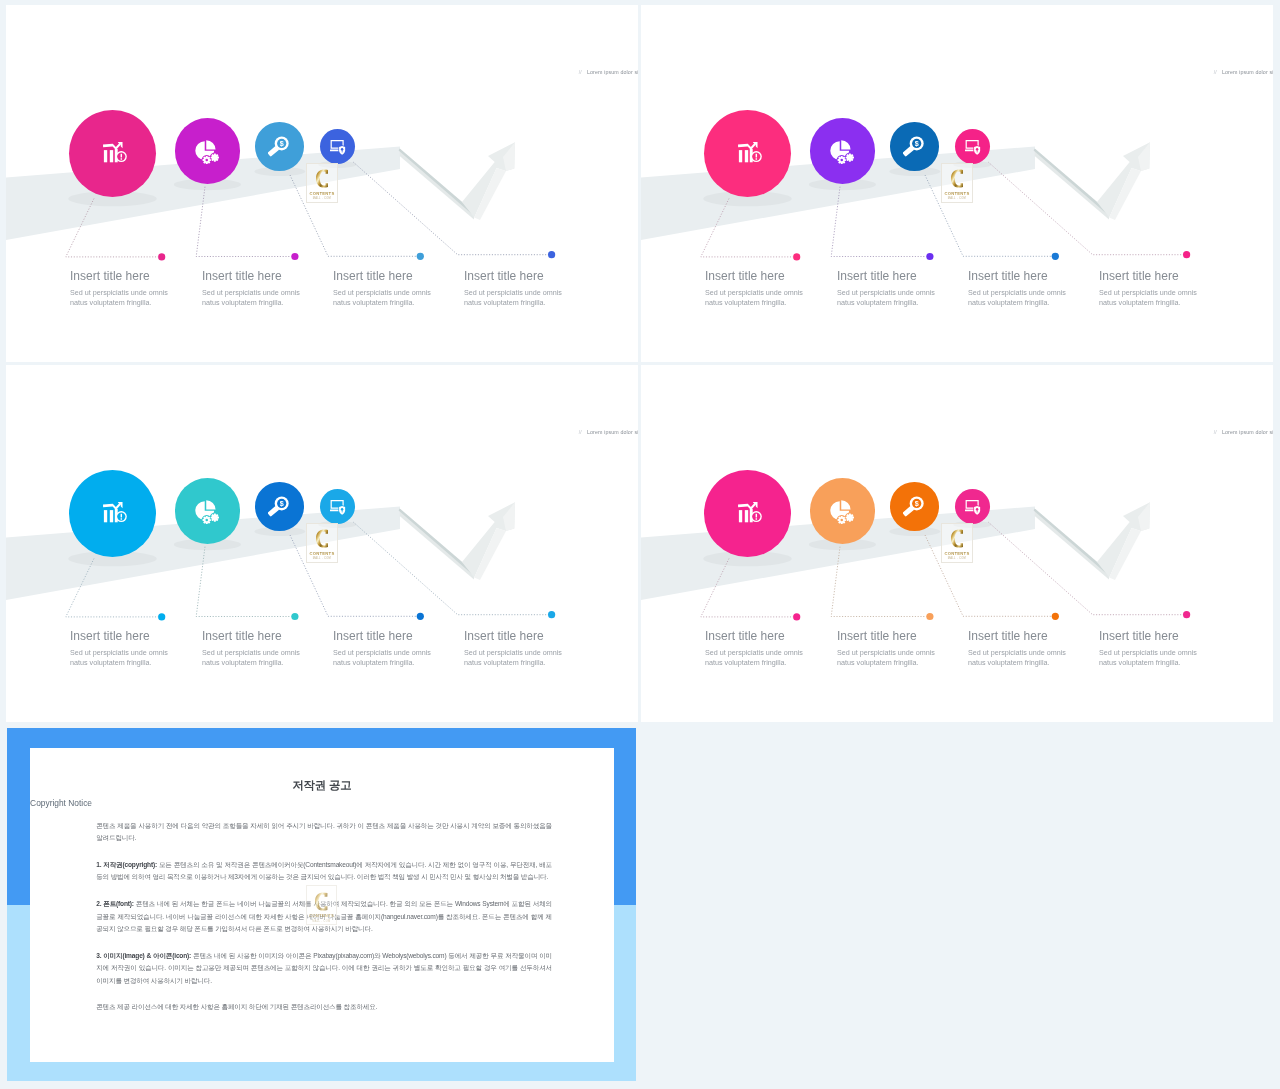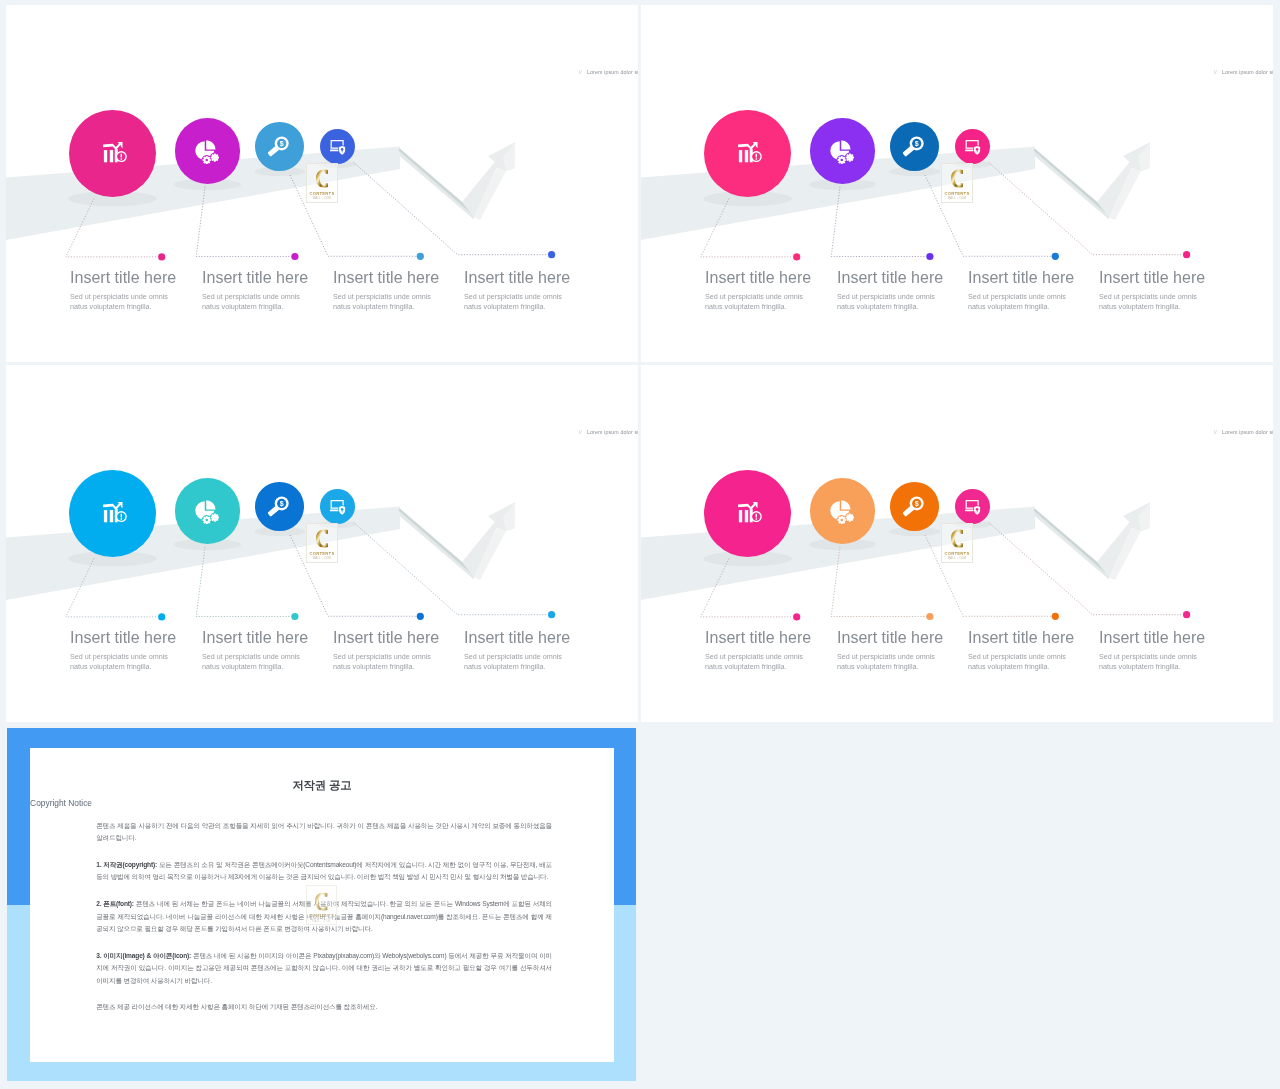--- a/index.html
+++ b/index.html
@@ -17,21 +17,21 @@
   .logo{font-size:28px;line-height:1;font-weight:400;letter-spacing:-.1px;color:#232323}
   .tagline{margin-top:4.6px;font-size:5.3px;color:#898f96;letter-spacing:.12px;white-space:nowrap}
   .tagline i{font-style:normal;color:#b8bec4;padding:0 5px;font-size:5px}
 
   .layer{position:absolute;left:0;top:0;width:632px;height:357px;overflow:visible}
 
   .node{position:absolute;border-radius:50%}
   .ico{position:absolute}
 
   .col{position:absolute}
-  .col .t{font-size:16px;color:#868c93;letter-spacing:.02px;white-space:nowrap;line-height:1}
+  .col .t{font-size:12px;color:#868c93;letter-spacing:.02px;white-space:nowrap;line-height:1}
   .col .b{margin-top:6.5px;font-size:7.2px;color:#9ba0a7;line-height:9.7px;white-space:nowrap}
 
   .wm{position:absolute;width:31.7px;height:40px;background:rgba(255,255,255,.42);border:1px solid #e9e6de;
       text-align:center;padding-top:4px}
   .wm .c{display:block;height:21px;margin:0.5px auto 0;width:12.7px}
   .wm .n1{display:block;font-size:4.2px;font-weight:700;letter-spacing:.25px;margin-top:1.5px;
       background:linear-gradient(180deg,#8d6d1f,#d9bb6b);-webkit-background-clip:text;background-clip:text;color:transparent}
   .wm .n2{display:block;font-size:2.6px;letter-spacing:.35px;color:#bfae86;margin-top:1.6px}
 
   

